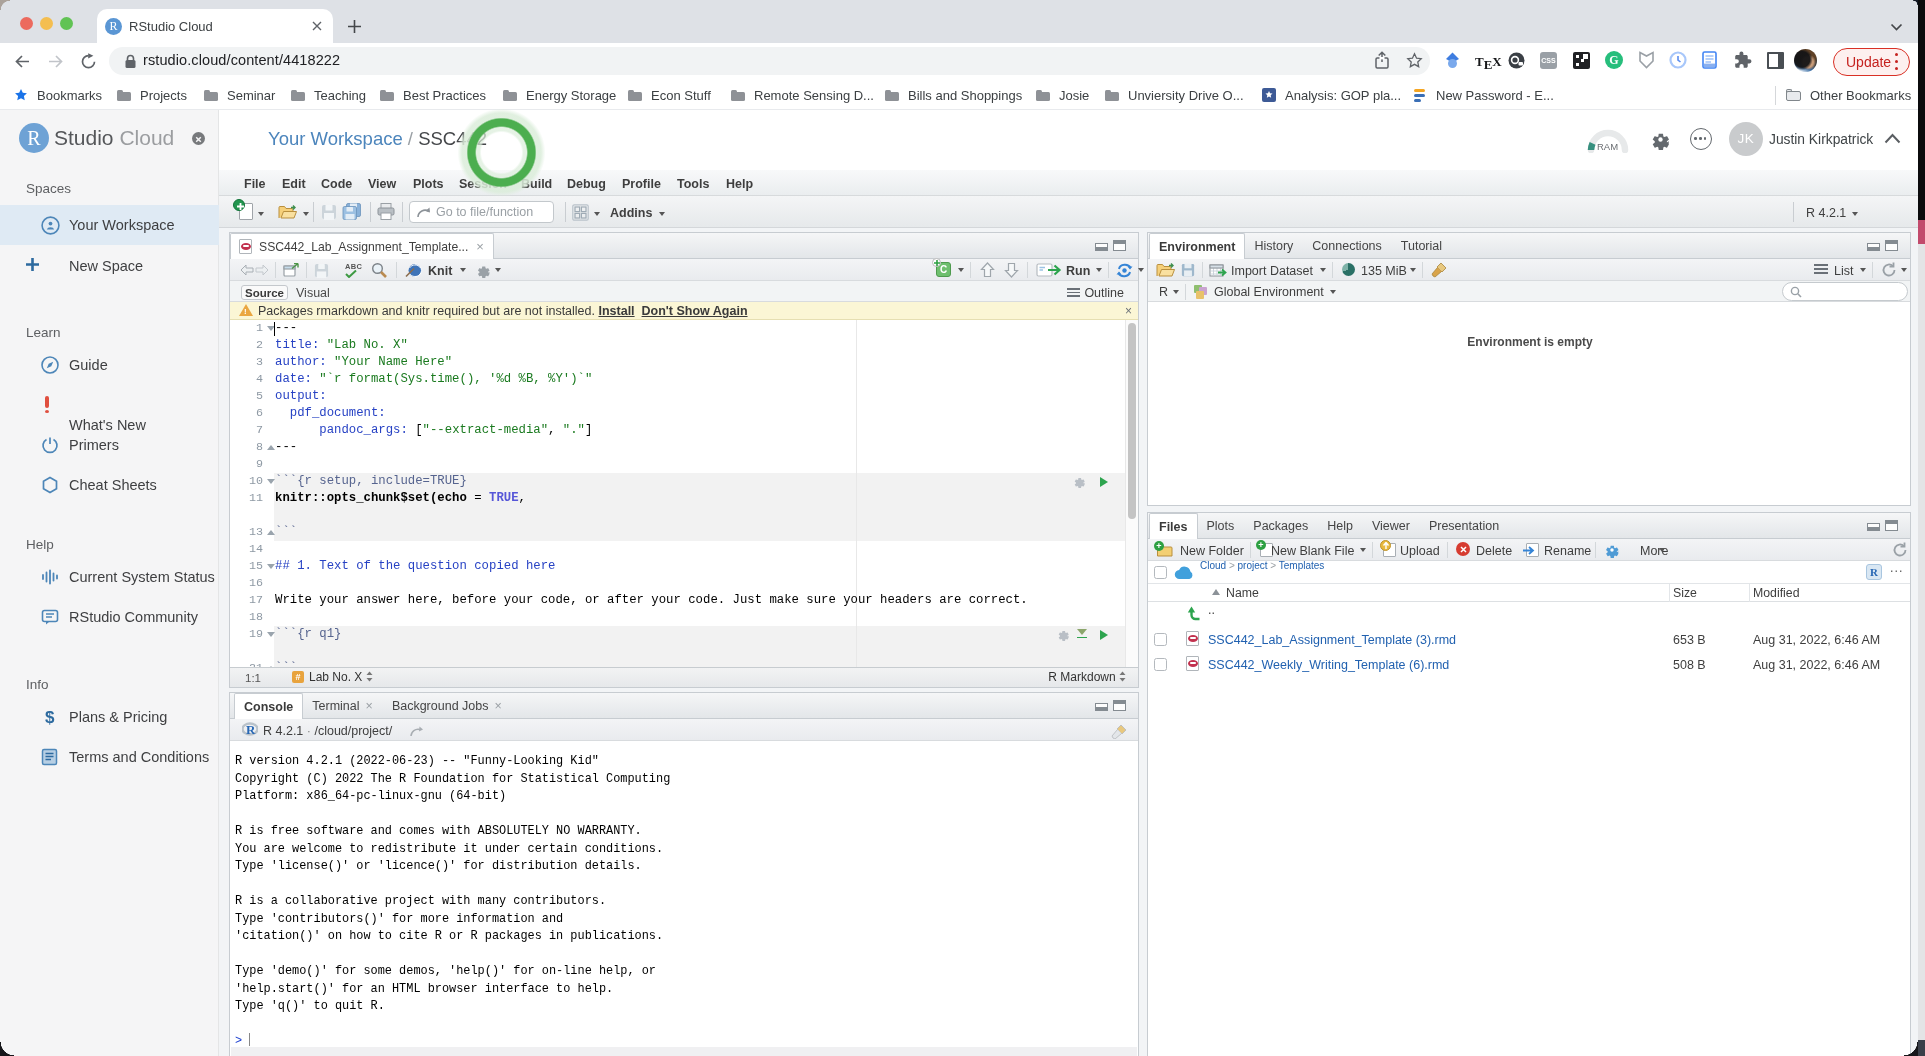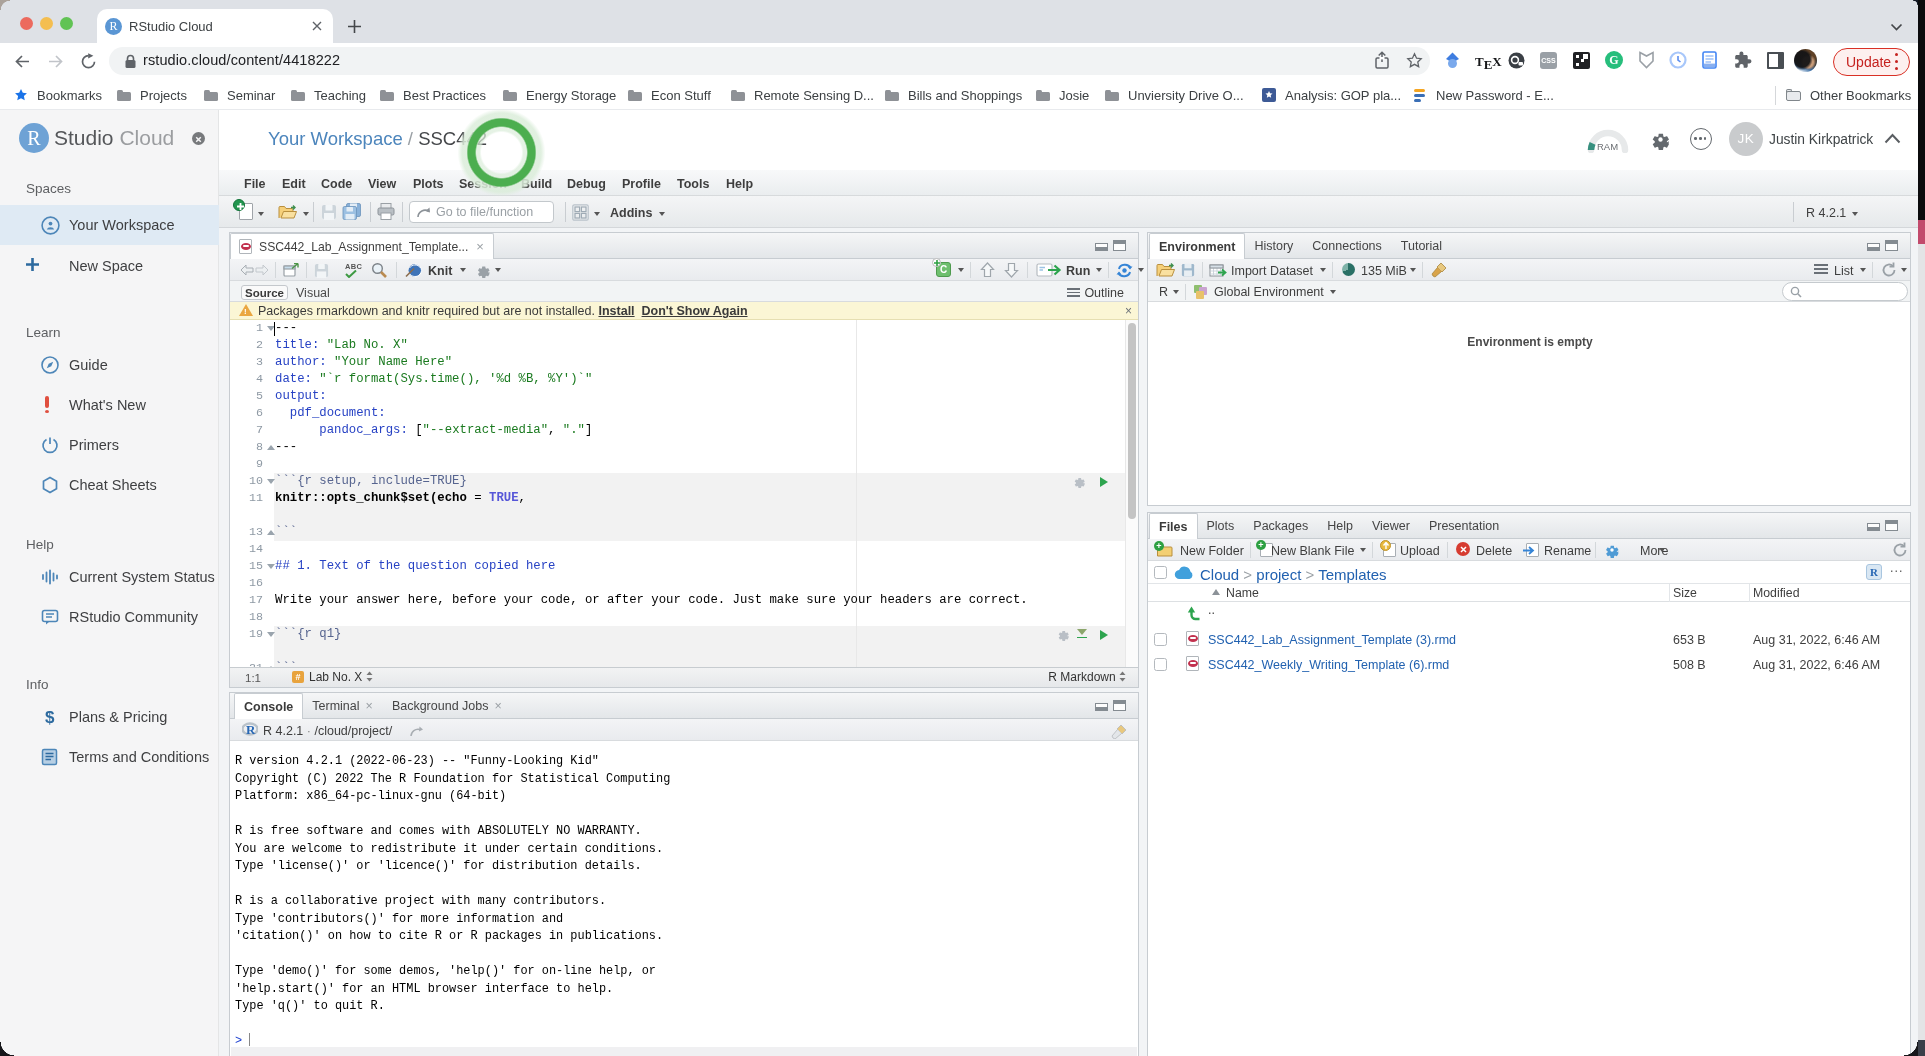--- a/index.html
+++ b/index.html
@@ -232,21 +232,21 @@
   <div class="abs slab" style="top:325px;">Learn</div>
   <div class="abs sic" style="top:356px;"><svg width="18" height="18" viewBox="0 0 18 18">
         <circle cx="9" cy="9" r="8" fill="none" stroke="#4d86b8" stroke-width="1.6"></circle>
         <path d="M12.2 5.8 L10.3 10.3 L5.8 12.2 L7.7 7.7 Z" fill="#4d86b8"></path>
       </svg></div>
   <div class="abs sitem" style="top:357px;">Guide</div>
   <div class="abs sic" style="top:396px;left:45px;">
       <div style="width:4px;height:12px;background:#e04f3f;border-radius:2px;"></div>
       <div style="width:4px;height:3px;background:#e04f3f;border-radius:50%;margin-top:2px;"></div>
     </div>
-  <div class="abs sitem" style="top:397px;">What's New</div>
+  <div class="abs sitem" style="top:417px;">What's New</div>
   <div class="abs sic" style="top:436px;"><svg width="18" height="18" viewBox="0 0 18 18">
         <path d="M5.5 3.4 a7 7 0 1 0 7 0" fill="none" stroke="#4d86b8" stroke-width="1.7"></path>
         <path d="M9 1.5 V8" stroke="#4d86b8" stroke-width="1.7"></path>
       </svg></div>
   <div class="abs sitem" style="top:437px;">Primers</div>
   <div class="abs sic" style="top:476px;"><svg width="18" height="18" viewBox="0 0 18 18">
         <path d="M9 1.5 L15.5 5.2 V12.8 L9 16.5 L2.5 12.8 V5.2 Z" fill="none" stroke="#4d86b8" stroke-width="1.7"></path>
       </svg></div>
   <div class="abs sitem" style="top:477px;">Cheat Sheets</div>
   <div class="abs slab" style="top:537px;">Help</div>
@@ -739,21 +739,21 @@
   <div class="abs dd2" style="left:511px;"></div>
   <svg class="abs" style="left:744px;top:29px;" width="16" height="16" viewBox="0 0 16 16">
       <path d="M13.5 8 a5.5 5.5 0 1 1 -1.6 -3.9" fill="none" stroke="#9aa1a7" stroke-width="1.8"></path>
       <path d="M12.5 0.5 v4 h-4" fill="none" stroke="#9aa1a7" stroke-width="1.8"></path>
     </svg>
   <div class="abs" style="left:0;top:48px;right:0;height:23px;border-bottom:1px solid #e2e5e8;"></div>
   <div class="cbx" style="left:6px;top:53px;"></div>
   <svg class="abs" style="left:26px;top:53px;" width="20" height="14" viewBox="0 0 20 14">
       <path d="M5.5 13 a4.5 4.5 0 0 1 -.4 -9 a6 6 0 0 1 11.3 1.6 a4 4 0 0 1 -1 7.4 z" fill="#41a0dc"></path>
     </svg>
-  <div class="abs" style="left:52px;top:53px;font-size:15px;color:#2161b0;">Cloud <span style="color:#9aa0a5;">&gt;</span> project <span style="color:#9aa0a5;">&gt;</span> Templates</div>
+  <div class="abs" style="left:52px;top:47px;font-size:10px;color:#2161b0;">Cloud <span style="color:#9aa0a5;">&gt;</span> project <span style="color:#9aa0a5;">&gt;</span> Templates</div>
   <div class="abs" style="left:718px;top:51px;width:16px;height:16px;background:#d9e7f3;border:1px solid #a9c6e0;border-radius:3px;text-align:center;line-height:15px;font-family:'Liberation Serif',serif;font-size:11px;color:#2767b4;font-weight:bold;">R</div>
   <div class="abs" style="left:742px;top:48px;font-size:12.5px;color:#555;letter-spacing:1px;">...</div>
   <div class="abs" style="left:0;top:71px;right:0;height:18px;border-bottom:1px solid #dde0e3;"></div>
   <div class="abs" style="left:521px;top:71px;width:1px;height:18px;background:#e3e6e9;"></div>
   <div class="abs" style="left:601px;top:71px;width:1px;height:18px;background:#e3e6e9;"></div>
   <div class="abs" style="left:64px;top:76px;width:0;height:0;border-left:4.5px solid transparent;border-right:4.5px solid transparent;border-bottom:6px solid #8c9298;"></div>
   <div class="abs" style="left:78px;top:73px;font-size:12.3px;color:#3e3e3e;">Name</div>
   <div class="abs" style="left:525px;top:73px;font-size:12.3px;color:#3e3e3e;">Size</div>
   <div class="abs" style="left:605px;top:73px;font-size:12.3px;color:#3e3e3e;">Modified</div>
   <svg class="abs" style="left:39px;top:92px;" width="16" height="16" viewBox="0 0 16 16">

